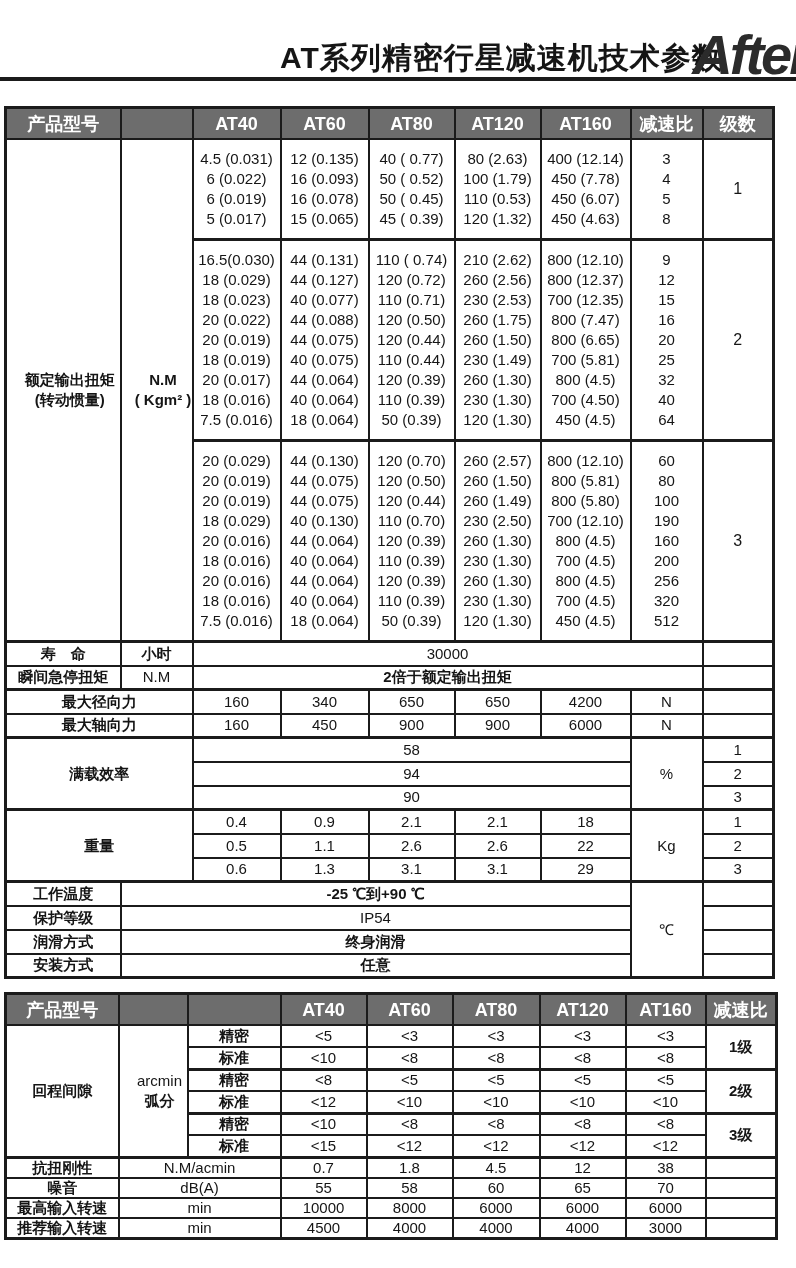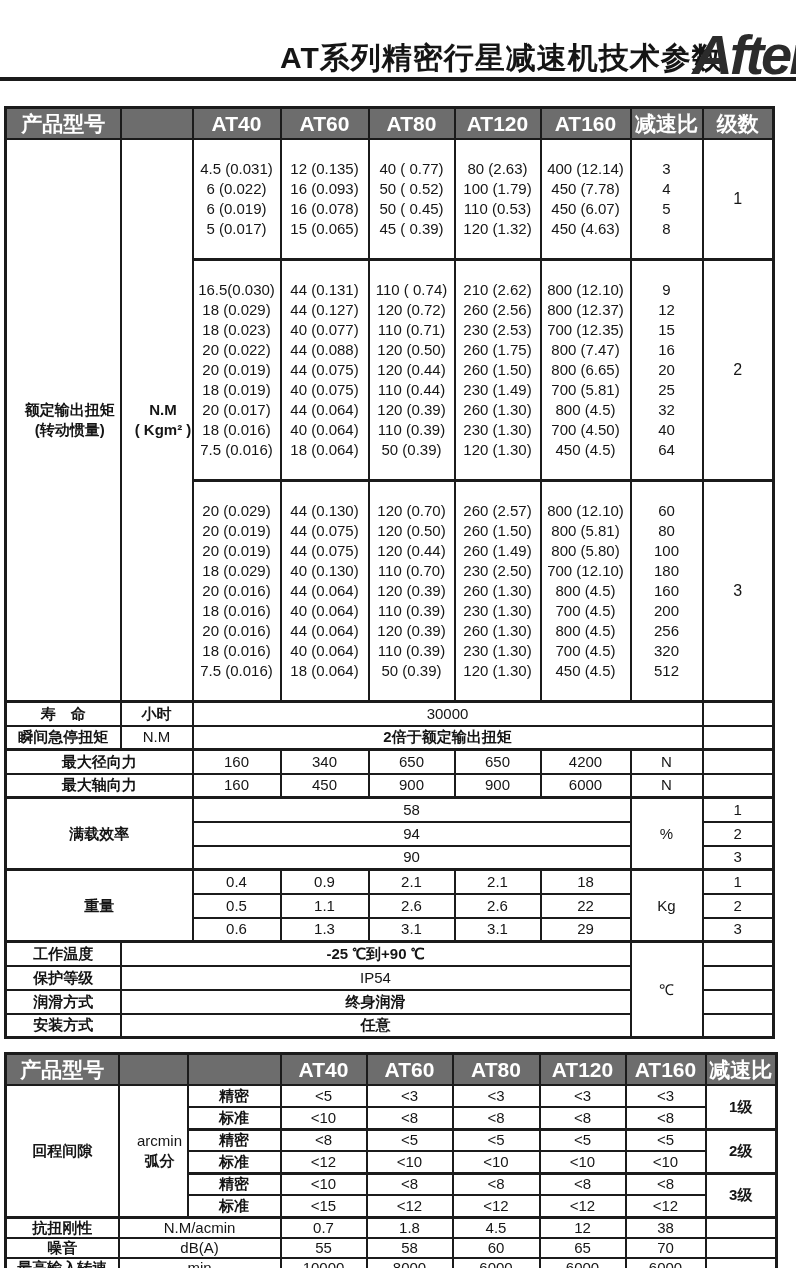--- a/index.html
+++ b/index.html
@@ -19,23 +19,23 @@
     white-space:nowrap; color:#2b2b2b;
   }
   .title-rule { position:absolute; left:0; top:77px; width:796px; height:4px; background:#1b1b1b; }
 
   
   table { border-collapse:collapse; table-layout:fixed; margin-left:4px; border:3px solid #1b1b1b; }
   td {
     border:2px solid #1b1b1b; text-align:center; vertical-align:middle;
     padding:0; font-size:15px; line-height:18px; overflow:hidden;
   }
-  tr.hdr td { background:#6d6d6d; color:#ffffff; font-weight:bold; font-size:21px; height:29px; }
+  tr.hdr td { background:#6d6d6d; color:#ffffff; font-weight:bold; font-size:18px; height:29px; }
   td.zh { font-weight:bold; }
-  td.block-cell { padding:19px 0; }
+  td.block-cell { padding:9px 0; }
   .lines div { line-height:20px; white-space:nowrap; }
   .two-line div { line-height:20px; font-weight:bold;padding-left:13px; }
   tr.mid { height:24px; }
   tr.sep td { border-top-width:3px; }
   #t1 { margin-top:24px; }
   #t2 { margin-top:13px; }
   #t2 tr.bl { height:22px; }
   #t2 tr.bot { height:19px; }
   .stage-num { font-size:16px; }
 
@@ -246,21 +246,21 @@
           <div>800 (4.5)</div>
           <div>700 (4.5)</div>
           <div>800 (4.5)</div>
           <div>700 (4.5)</div>
           <div>450 (4.5)</div>
         </td>
     <td class="block-cell lines">
           <div>60</div>
           <div>80</div>
           <div>100</div>
-          <div>180</div>
+          <div>190</div>
           <div>160</div>
           <div>200</div>
           <div>256</div>
           <div>320</div>
           <div>512</div>
         </td>
     <td class="stage-num">3</td>
   </tr>
 
   <tr class="mid sep">

